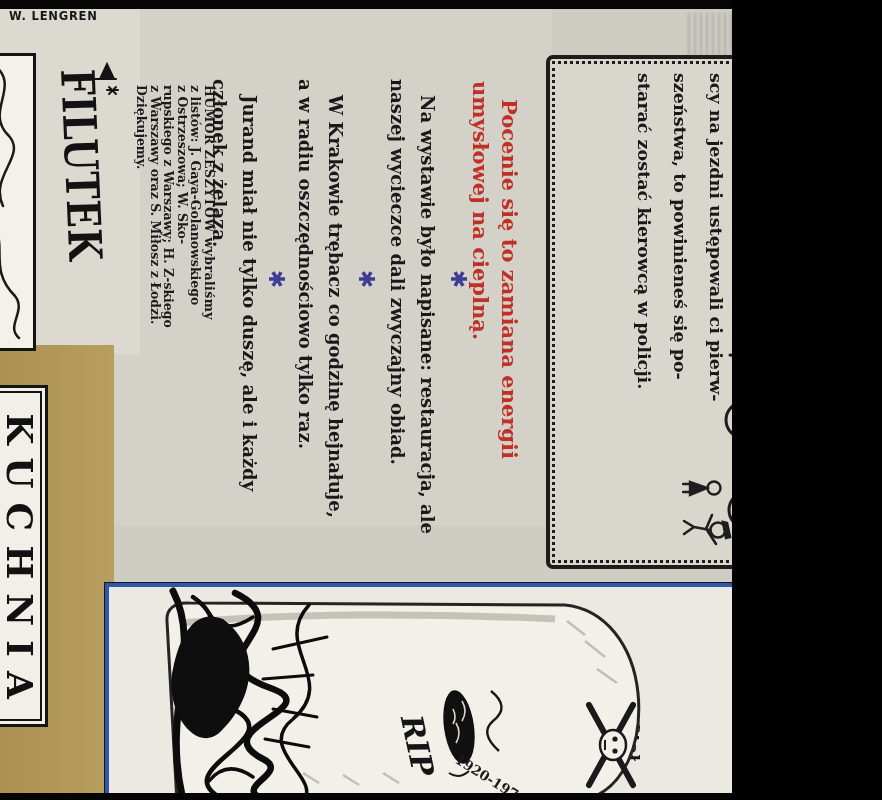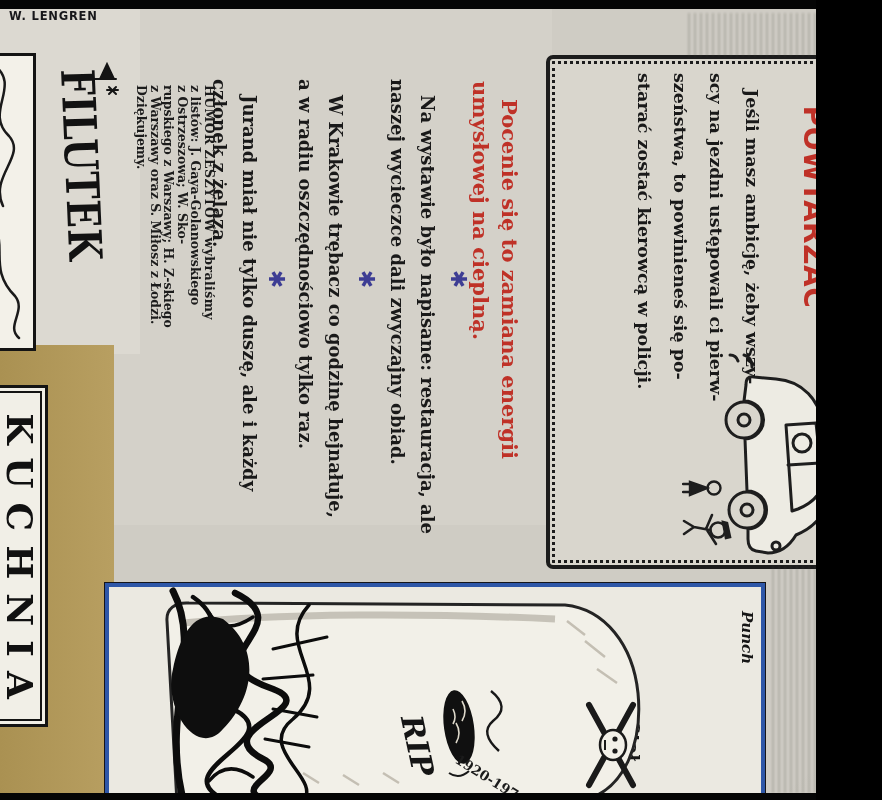--- a/index.html
+++ b/index.html
@@ -1,16 +1,16 @@
 <!DOCTYPE html>
 <html><head>
 <meta charset="utf-8">
 <style>
   html,body{margin:0;padding:0;background:#000;}
-  .screen{position:relative;width:816px;height:800px;background:#000;overflow:hidden;
+  .screen{position:relative;width:732px;height:800px;background:#000;overflow:hidden;
           font-family:"DejaVu Serif",serif;}
   .bar{position:absolute;left:0;width:882px;background:#050505;z-index:6;}
   .bar.top{top:0;height:9px;}
   .bar.bottom{bottom:0;height:7px;}
   .signature{position:absolute;left:9px;top:9px;z-index:5;font-family:"DejaVu Sans",sans-serif;
              font-size:11.5px;font-weight:bold;letter-spacing:.8px;color:#17171a;}
   .content{position:absolute;left:0;top:9px;width:882px;height:784px;overflow:hidden;background:#cfccc4;}
   .content::after{content:'';position:absolute;inset:0;z-index:4;pointer-events:none;
     background:radial-gradient(120% 120% at 45% 45%, rgba(0,0,0,0) 58%, rgba(58,52,40,.18));}
   

